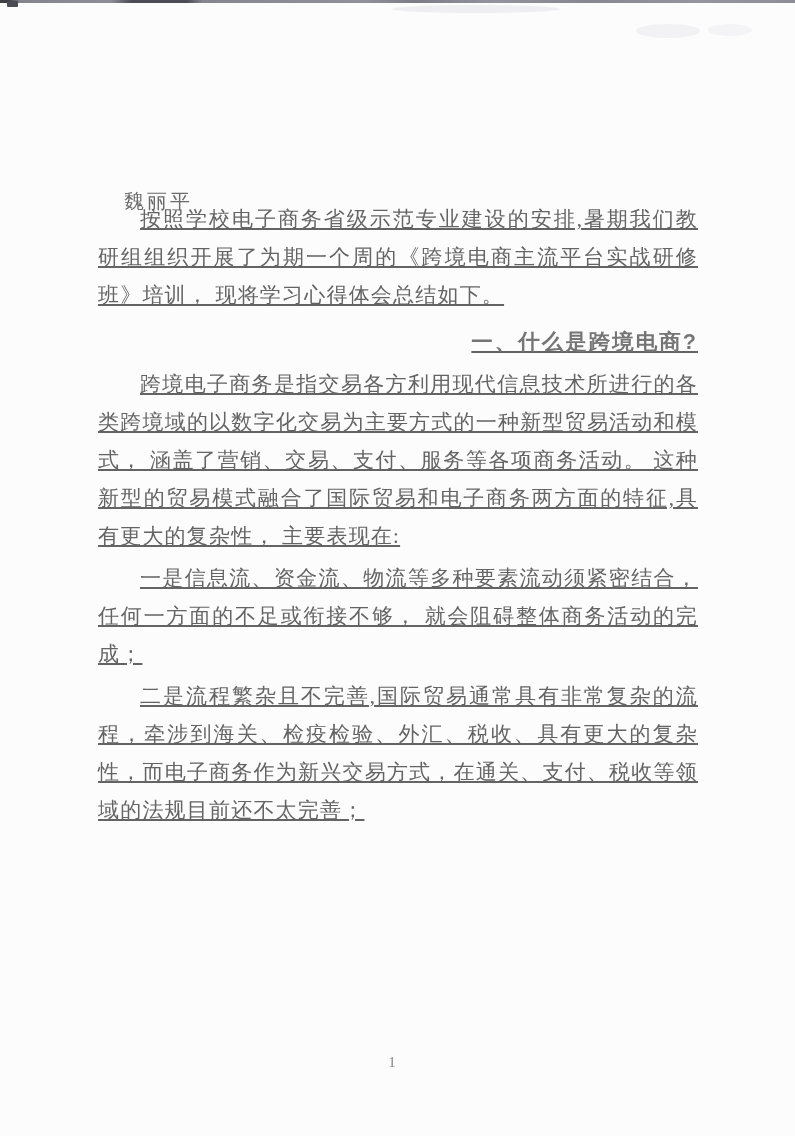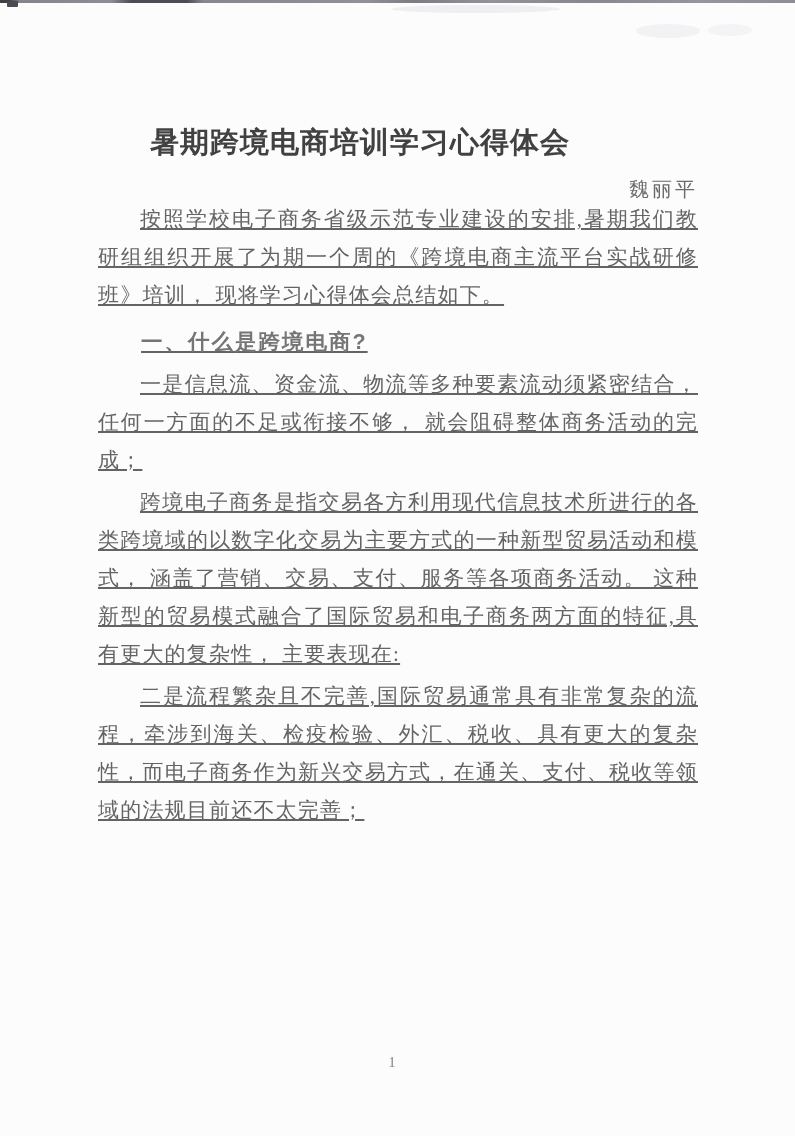--- a/index.html
+++ b/index.html
@@ -52,26 +52,26 @@
     text-align: center;
     font-family: "Liberation Sans", sans-serif;
     font-size: 29px;
     line-height: 36px;
     font-weight: bold;
     letter-spacing: 1px;
     color: #414141;
   }
   .doc-author {
     position: absolute;
-    top: 176px;
+    top: 188px;
     left: 98px;
     width: 600px;
     padding-left: 26px;
     box-sizing: border-box;
-    text-align: right;
+    text-align: left;
     font-size: 20px;
     line-height: 26px;
     letter-spacing: 3px;
     color: #6b6b6b;
   }
   .doc-body {
     position: absolute;
     top: 200px;
     left: 98px;
     width: 600px;
@@ -88,20 +88,21 @@
   }
   .doc-body .heading {
     margin: 9px 0 4px 0;
     text-indent: 2em;
     font-family: "Liberation Sans", sans-serif;
     font-weight: bold;
     font-size: 21.5px;
     line-height: 38px;
     letter-spacing: 2px;
     color: #757575;
+    text-align: right;
   }
   .page-number {
     position: absolute;
     top: 1054px;
     left: 98px;
     width: 588px;
     text-align: center;
     font-size: 14px;
     line-height: 18px;
     color: #7f7f7f;
@@ -110,26 +111,25 @@
 </head>
 <body>
 
 <div class="sheet">
   <div class="scan-edge"></div>
   <div class="corner-mark"></div>
   <div class="smudge s1"></div>
   <div class="smudge s2"></div>
   <div class="smudge s3"></div>
 
-  <h1 class="doc-title">暑期跨境电商培训学习心得体会</h1>
 
   <div class="doc-author">魏丽平</div>
 
   <div class="doc-body">
       <div class="para">按照学校电子商务省级示范专业建设的安排,暑期我们教研组组织开展了为期一个周的《跨境电商主流平台实战研修班》培训， 现将学习心得体会总结如下。</div>
       <div class="heading">一、什么是跨境电商?</div>
+      <div class="para">跨境电子商务是指交易各方利用现代信息技术所进行的各类跨境域的以数字化交易为主要方式的一种新型贸易活动和模式， 涵盖了营销、交易、支付、服务等各项商务活动。 这种新型的贸易模式融合了国际贸易和电子商务两方面的特征,具有更大的复杂性， 主要表现在:</div>
       <div class="para">一是信息流、资金流、物流等多种要素流动须紧密结合， 任何一方面的不足或衔接不够， 就会阻碍整体商务活动的完成；</div>
-      <div class="para">跨境电子商务是指交易各方利用现代信息技术所进行的各类跨境域的以数字化交易为主要方式的一种新型贸易活动和模式， 涵盖了营销、交易、支付、服务等各项商务活动。 这种新型的贸易模式融合了国际贸易和电子商务两方面的特征,具有更大的复杂性， 主要表现在:</div>
       <div class="para">二是流程繁杂且不完善,国际贸易通常具有非常复杂的流程，牵涉到海关、检疫检验、外汇、税收、具有更大的复杂性，而电子商务作为新兴交易方式，在通关、支付、税收等领域的法规目前还不太完善；</div>
     </div>
 
   <div class="page-number">1</div>
 </div>
 
 </body></html>

